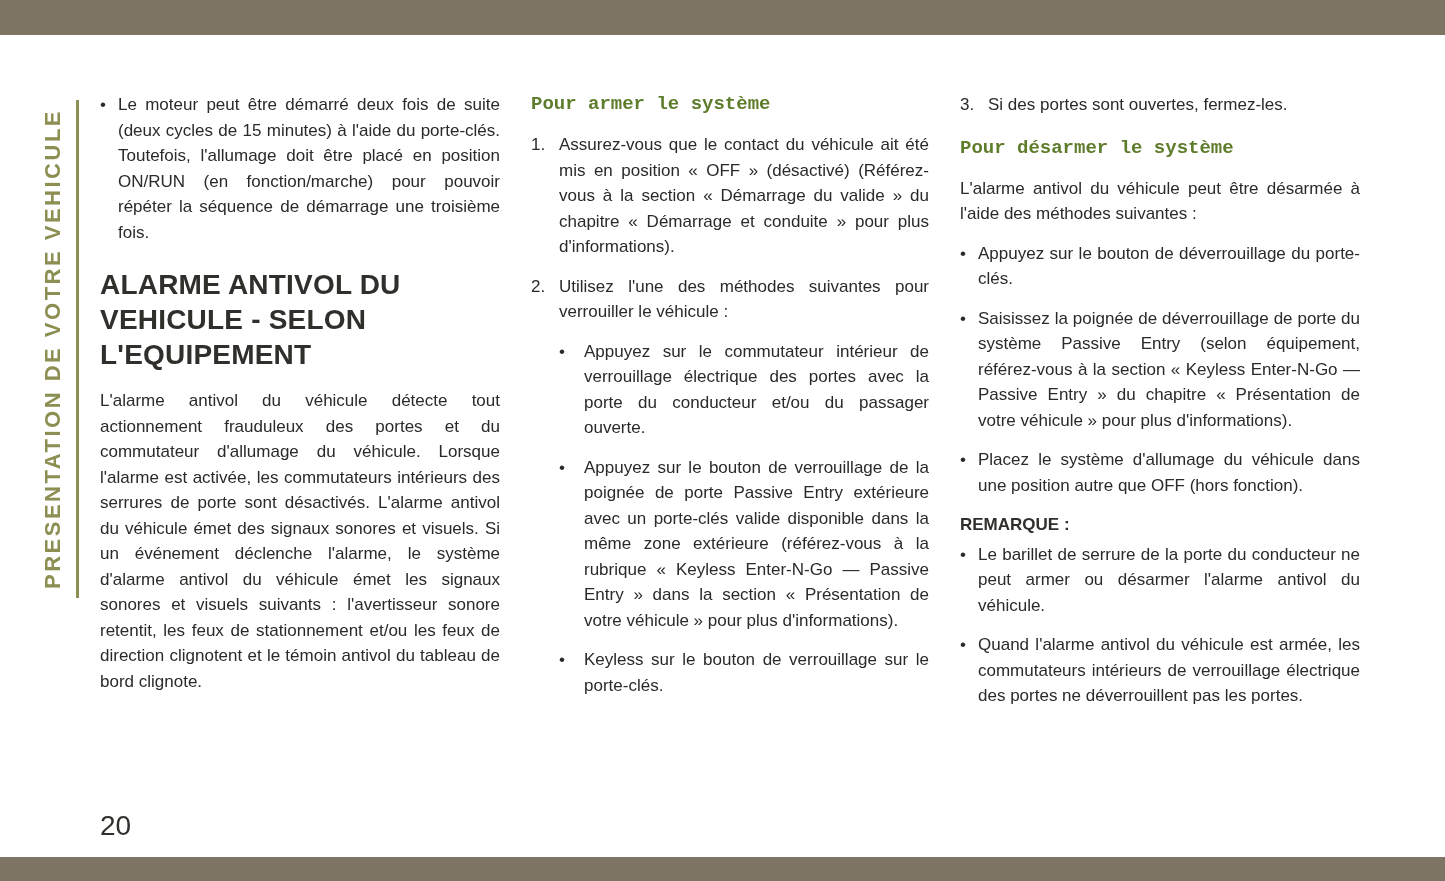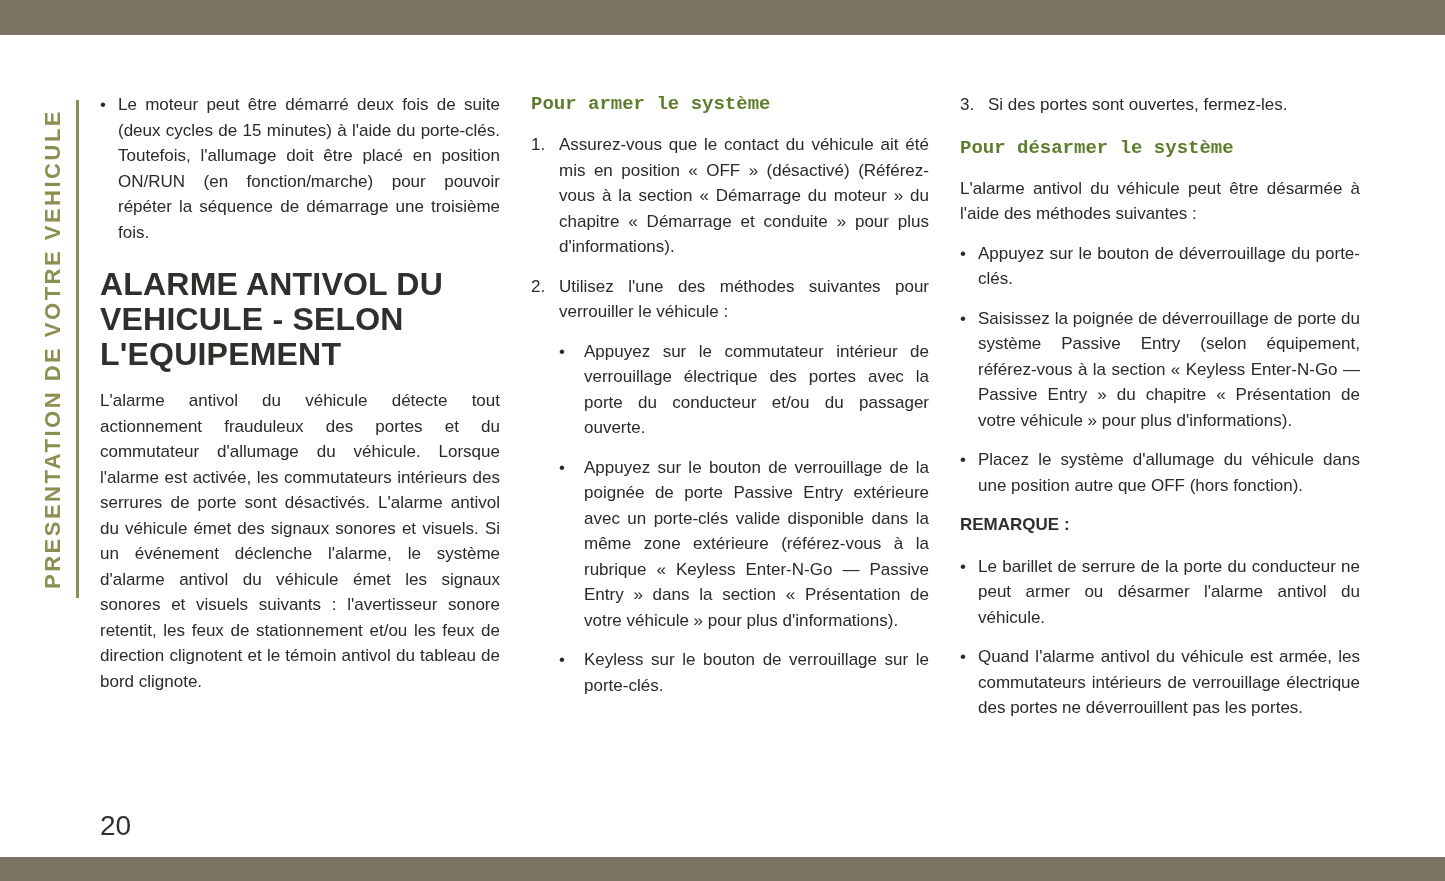--- a/index.html
+++ b/index.html
@@ -30,33 +30,33 @@
 
   .content {
     position:absolute; left:100px; top:92px; width:1260px;
     display:grid; grid-template-columns:400px 398px 400px; column-gap:31px;
   }
   .col { font-size:17px; line-height:25.5px; }
 
   p.body-text { text-align:justify; margin-bottom:14px; }
 
   h1.section-heading {
-    font-size:32px; line-height:35px; font-weight:bold;
+    font-size:28px; line-height:35px; font-weight:bold;
     color:var(--headingDark, #312f2b);
     margin:22px 0 16px 0; letter-spacing:0.2px;
   }
   h2.green-heading {
     font-size:19px; line-height:24px; font-weight:bold;
     color:var(--headingGreen, #5e7d2c);
     margin:0 0 16px 0;
     font-family:Liberation Mono, monospace;
   }
   .note-heading {
     font-weight:bold; color:var(--headingDark, #312f2b);
-    margin:4px 0 16px 0;
+    margin:4px 0 4px 0;
   }
 
   .li { display:flex; margin-bottom:14px; }
   .li .mk { flex:none; width:18px; }
   .li.num .mk { width:28px; }
   .li .tx { flex:1; text-align:justify; }
   .sublist { padding-left:28px; }
   .sublist .li .mk { width:25px; }
 
   .page-number {
@@ -81,21 +81,21 @@
     </div>
     <h1 class="section-heading">ALARME ANTIVOL DU VEHICULE - SELON L'EQUIPEMENT</h1>
     <p class="body-text">L'alarme antivol du véhicule détecte tout actionnement frauduleux des portes et du commutateur d'allumage du véhicule. Lorsque l'alarme est activée, les commutateurs intérieurs des serrures de porte sont désactivés. L'alarme antivol du véhicule émet des signaux sonores et visuels. Si un événement déclenche l'alarme, le système d'alarme antivol du véhicule émet les signaux sonores et visuels suivants : l'avertisseur sonore retentit, les feux de stationnement et/ou les feux de direction clignotent et le témoin antivol du tableau de bord clignote.</p>
   </div>
 
   <div class="col">
     <h2 class="green-heading">Pour armer le système</h2>
 
     <div class="li num">
       <span class="mk">1.</span>
-      <div class="tx">Assurez-vous que le contact du véhicule ait été mis en position « OFF » (désactivé) (Référez-vous à la section « Démarrage du moteur » du chapitre « Démarrage et conduite » pour plus d'informations).</div>
+      <div class="tx">Assurez-vous que le contact du véhicule ait été mis en position « OFF » (désactivé) (Référez-vous à la section « Démarrage du valide » du chapitre « Démarrage et conduite » pour plus d'informations).</div>
     </div>
     <div class="li num">
       <span class="mk">2.</span>
       <div class="tx">Utilisez l'une des méthodes suivantes pour verrouiller le véhicule :</div>
     </div>
 
     <div class="sublist">
       <div class="li">
         <span class="mk">•</span>
         <div class="tx">Appuyez sur le commutateur intérieur de verrouillage électrique des portes avec la porte du conducteur et/ou du passager ouverte.</div>

